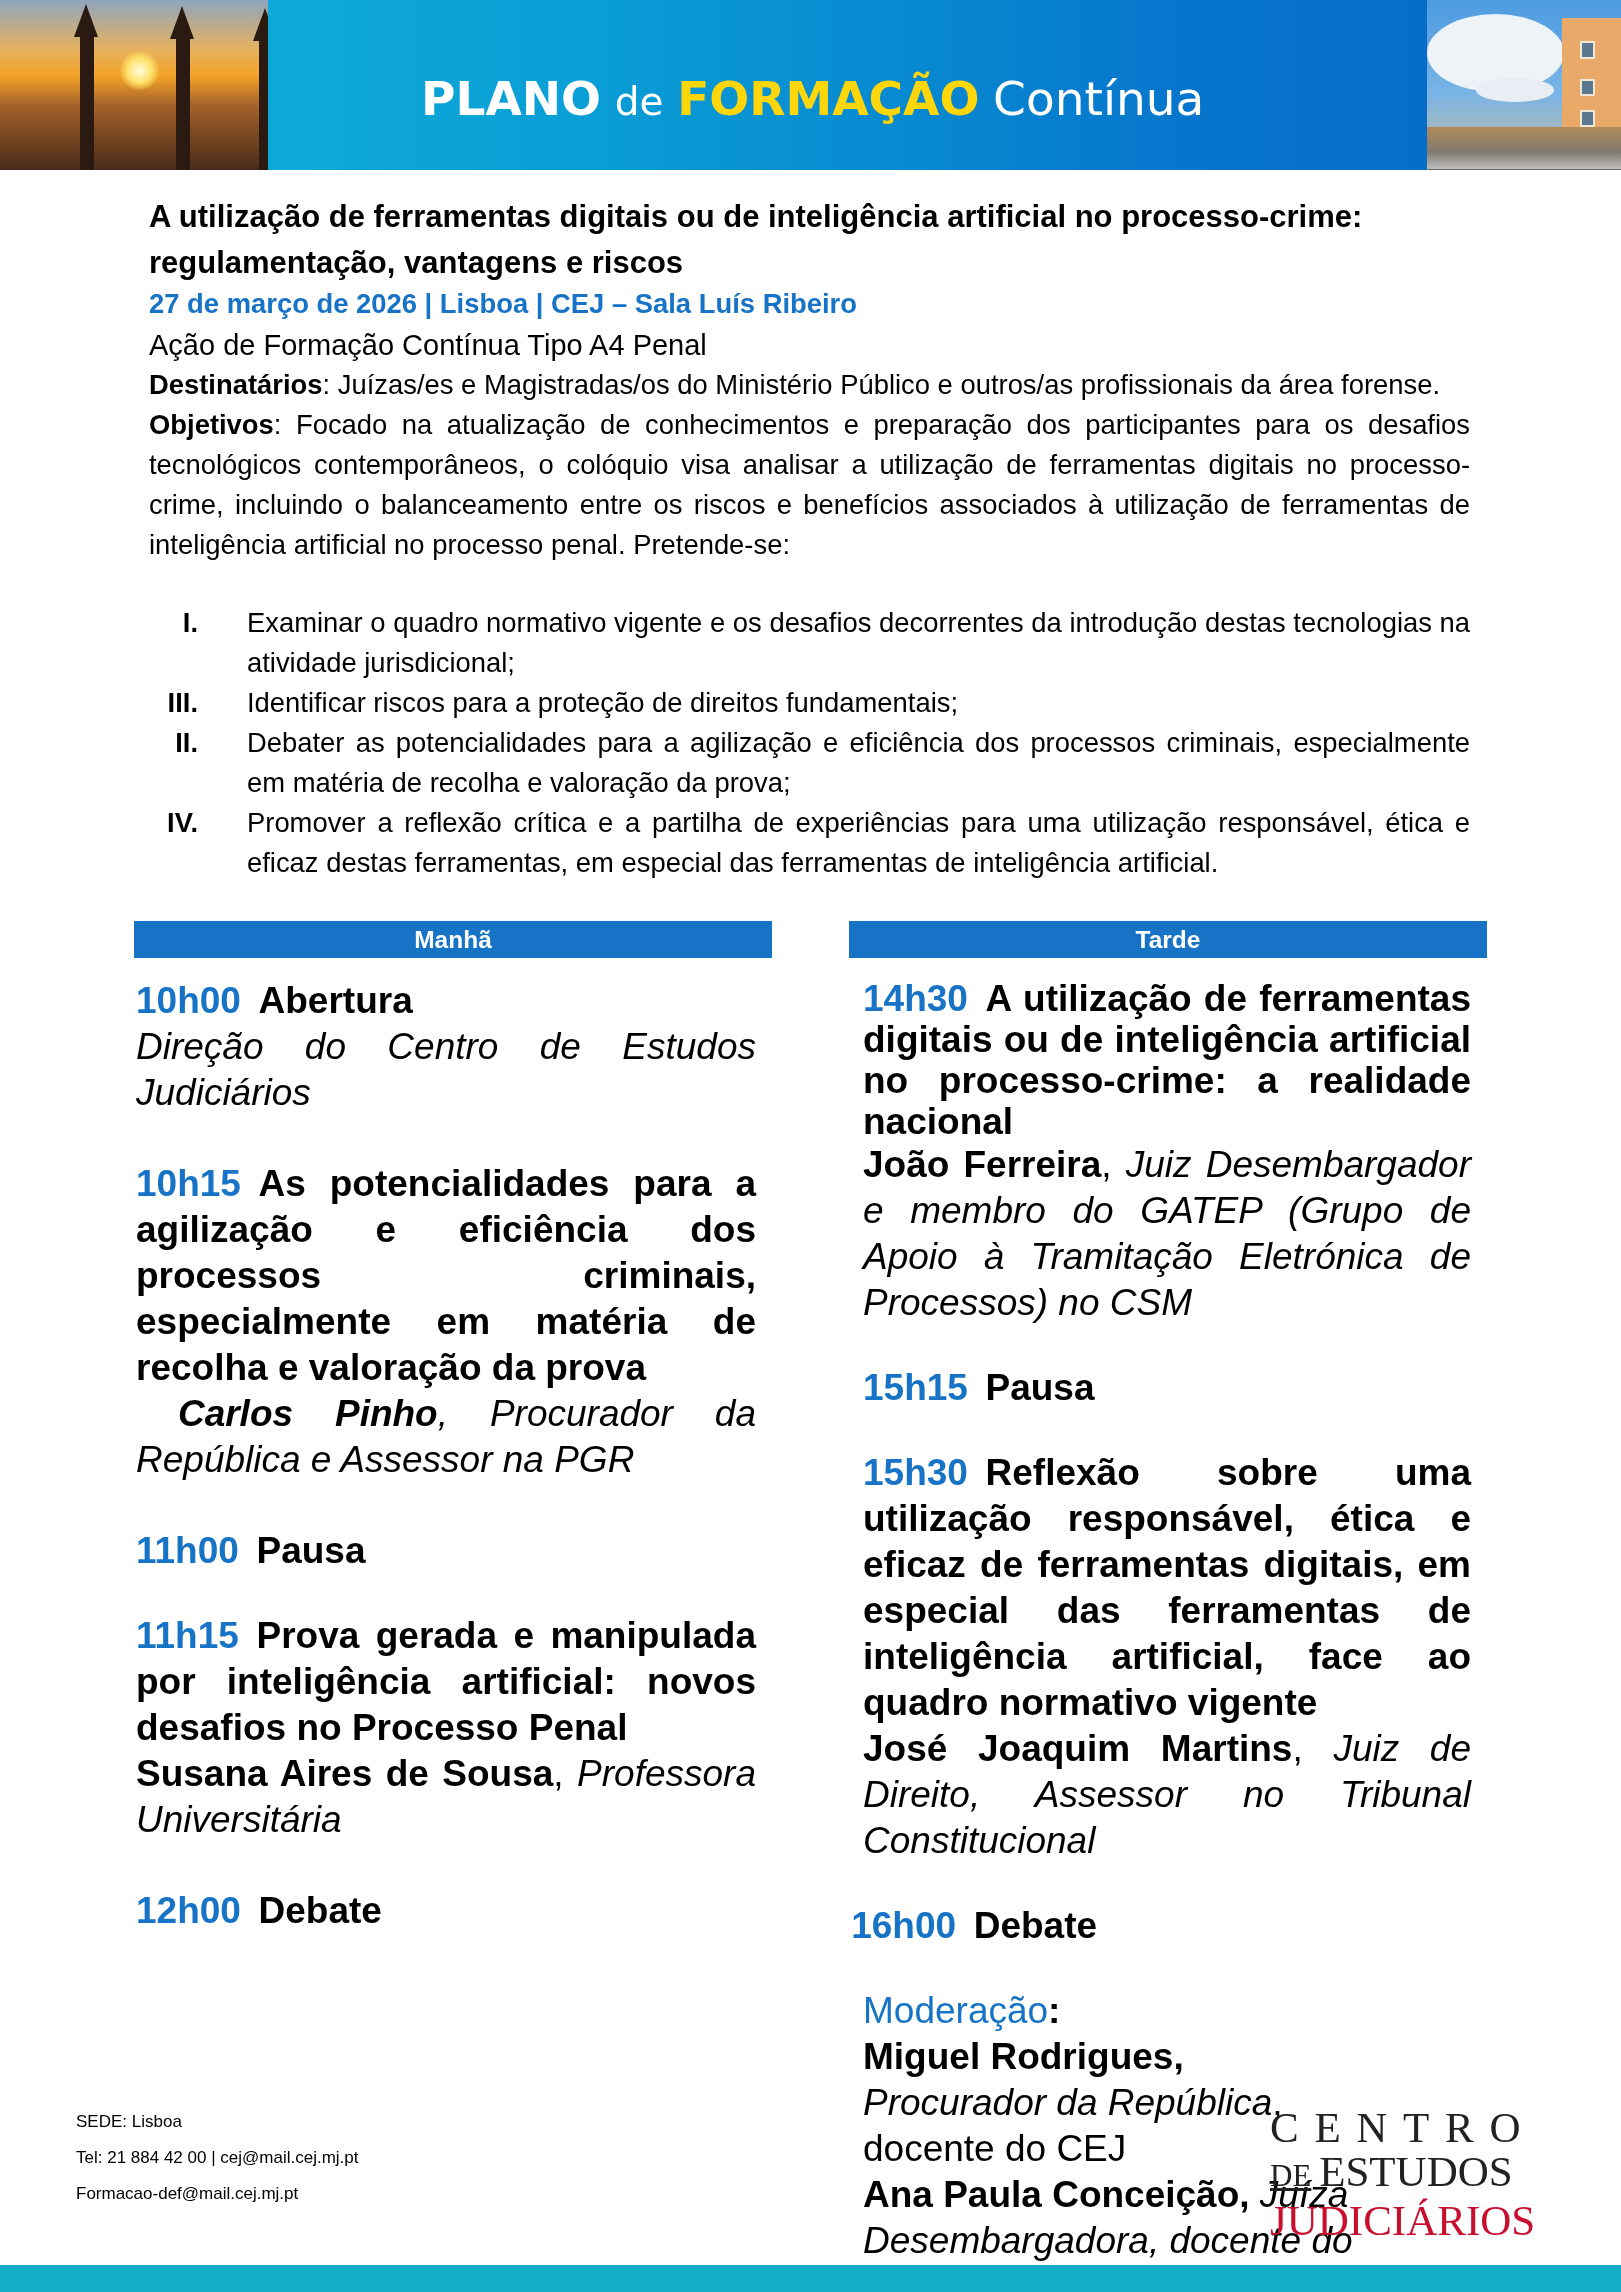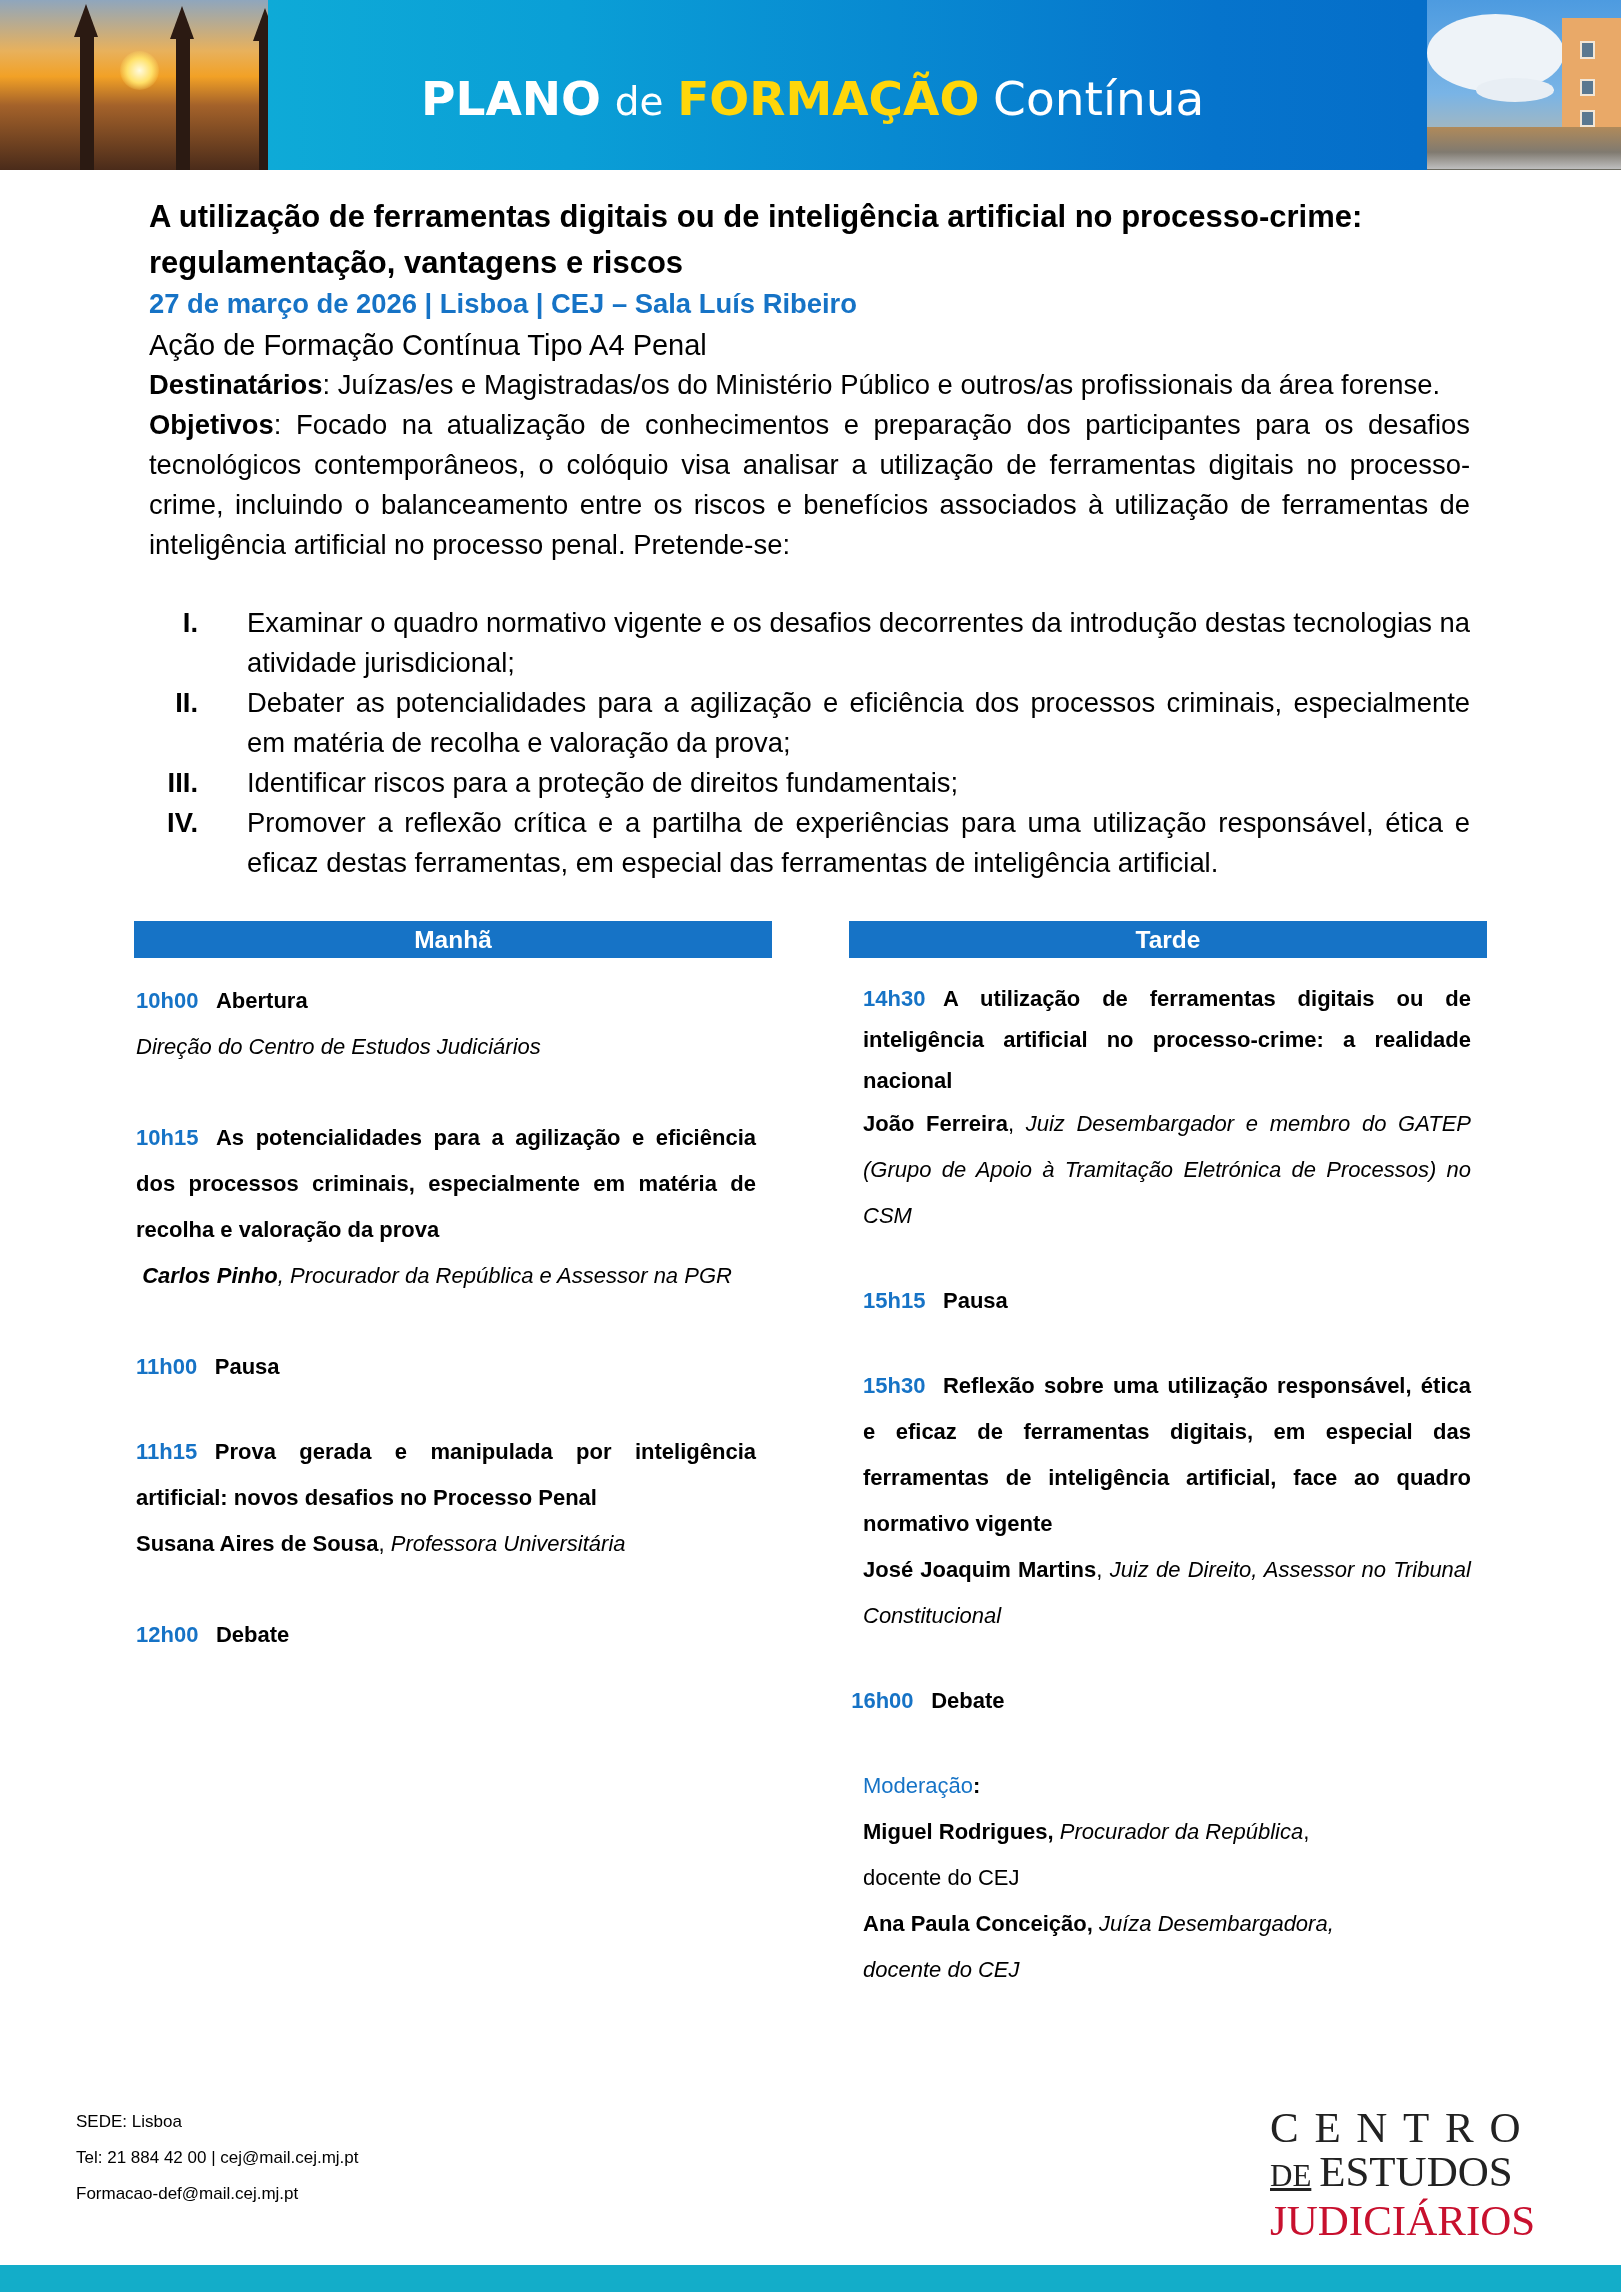--- a/index.html
+++ b/index.html
@@ -27,21 +27,21 @@
   .body-text { position: absolute; left: 149px; top: 365px; width: 1321px; font-size: 27.4px; line-height: 40px; text-align: justify; }
   .body-text b { font-weight: bold; }
   .objectives { position: absolute; left: 149px; top: 603px; width: 1321px; font-size: 27.4px; line-height: 40px; }
   .obj-item { display: flex; }
   .obj-num { width: 98px; text-align: right; padding-right: 49px; box-sizing: border-box; flex: none; font-weight: bold; }
   .obj-text { flex: 1; text-align: justify; }
 
   .col-head { position: absolute; top: 921px; height: 37px; background: #1673c6; color: #fff; font-weight: bold; font-size: 24.5px; text-align: center; line-height: 37px; }
   .col-left { position: absolute; left: 136px; top: 978px; width: 620px; }
   .col-right { position: absolute; left: 863px; top: 978px; width: 608px; }
-  .item { font-size: 22px; line-height: 46px; text-align: justify; }
+  .item { font-size: 37px; line-height: 46px; text-align: justify; }
   .time { color: #1673c6; font-weight: bold; margin-right: 17.6px; }
   .topic { font-weight: bold; }
   .speaker { font-weight: bold; }
   .role { font-style: italic; }
   .gap-lg { height: 45px; }
   .gap-md { height: 39px; }
   .mod-label { color: #1673c6; font-weight: normal; }
 
   .footer { position: absolute; left: 76px; top: 2104px; font-size: 17px; line-height: 36px; }
   .logo { position: absolute; left: 1270px; top: 2105px; width: 265px; font-family: "Liberation Serif", serif; }
@@ -84,26 +84,26 @@
   <div><b>Destinatários</b><span>: Juízas/es e Magistradas/os do Ministério Público e outros/as profissionais da área forense.</span></div>
   <div><b>Objetivos</b><span>: Focado na atualização de conhecimentos e preparação dos participantes para os desafios tecnológicos contemporâneos, o colóquio visa analisar a utilização de ferramentas digitais no processo-crime, incluindo o balanceamento entre os riscos e benefícios associados à utilização de ferramentas de inteligência artificial no processo penal. Pretende-se:</span></div>
 </div>
 
 <div class="objectives">
   <div class="obj-item">
       <span class="obj-num">I.</span>
       <span class="obj-text">Examinar o quadro normativo vigente e os desafios decorrentes da introdução destas tecnologias na atividade jurisdicional;</span>
     </div>
   <div class="obj-item">
+      <span class="obj-num">III.</span>
+      <span class="obj-text">Identificar riscos para a proteção de direitos fundamentais;</span>
+    </div>
+  <div class="obj-item">
       <span class="obj-num">II.</span>
       <span class="obj-text">Debater as potencialidades para a agilização e eficiência dos processos criminais, especialmente em matéria de recolha e valoração da prova;</span>
-    </div>
-  <div class="obj-item">
-      <span class="obj-num">III.</span>
-      <span class="obj-text">Identificar riscos para a proteção de direitos fundamentais;</span>
     </div>
   <div class="obj-item">
       <span class="obj-num">IV.</span>
       <span class="obj-text">Promover a reflexão crítica e a partilha de experiências para uma utilização responsável, ética e eficaz destas ferramentas, em especial das ferramentas de inteligência artificial.</span>
     </div>
 </div>
 
 <div class="col-head" style="left:134px;width:638px;">Manhã</div>
 <div class="col-head" style="left:849px;width:638px;">Tarde</div>
 

